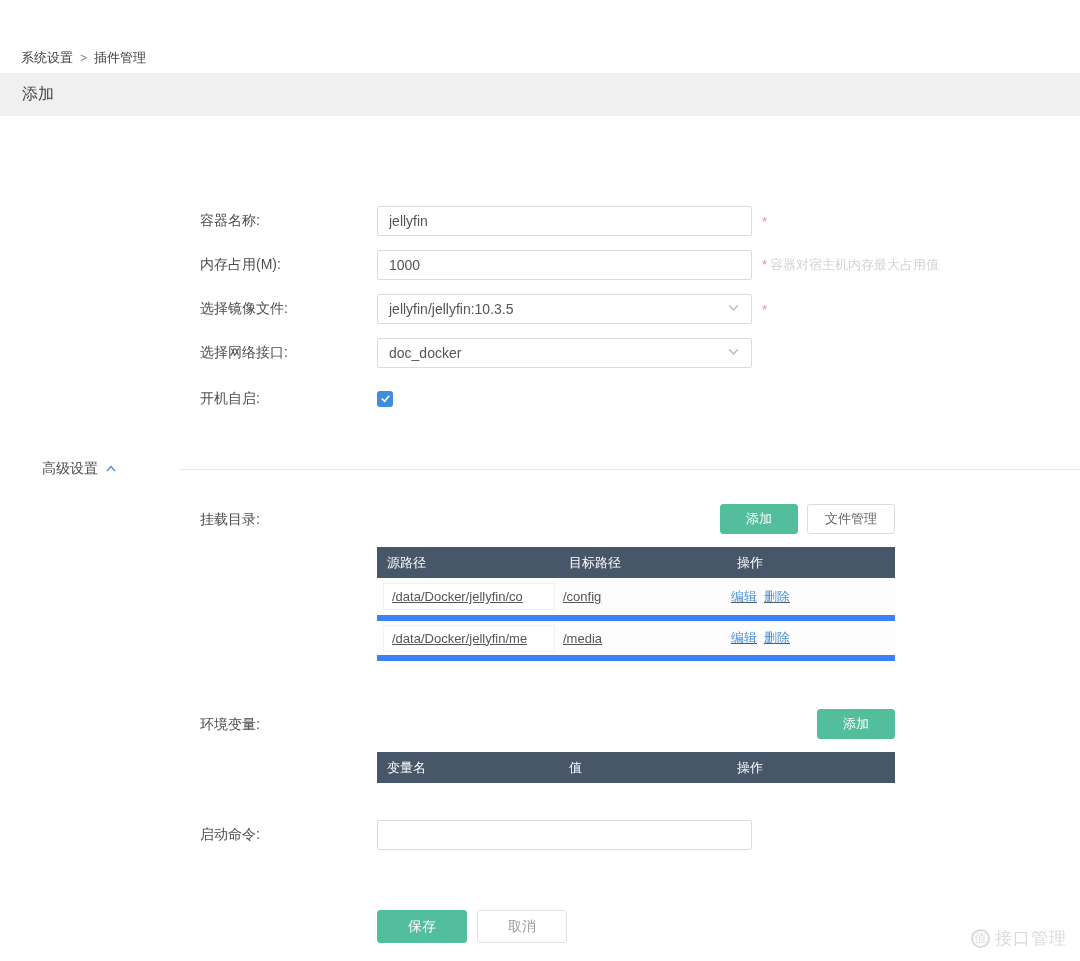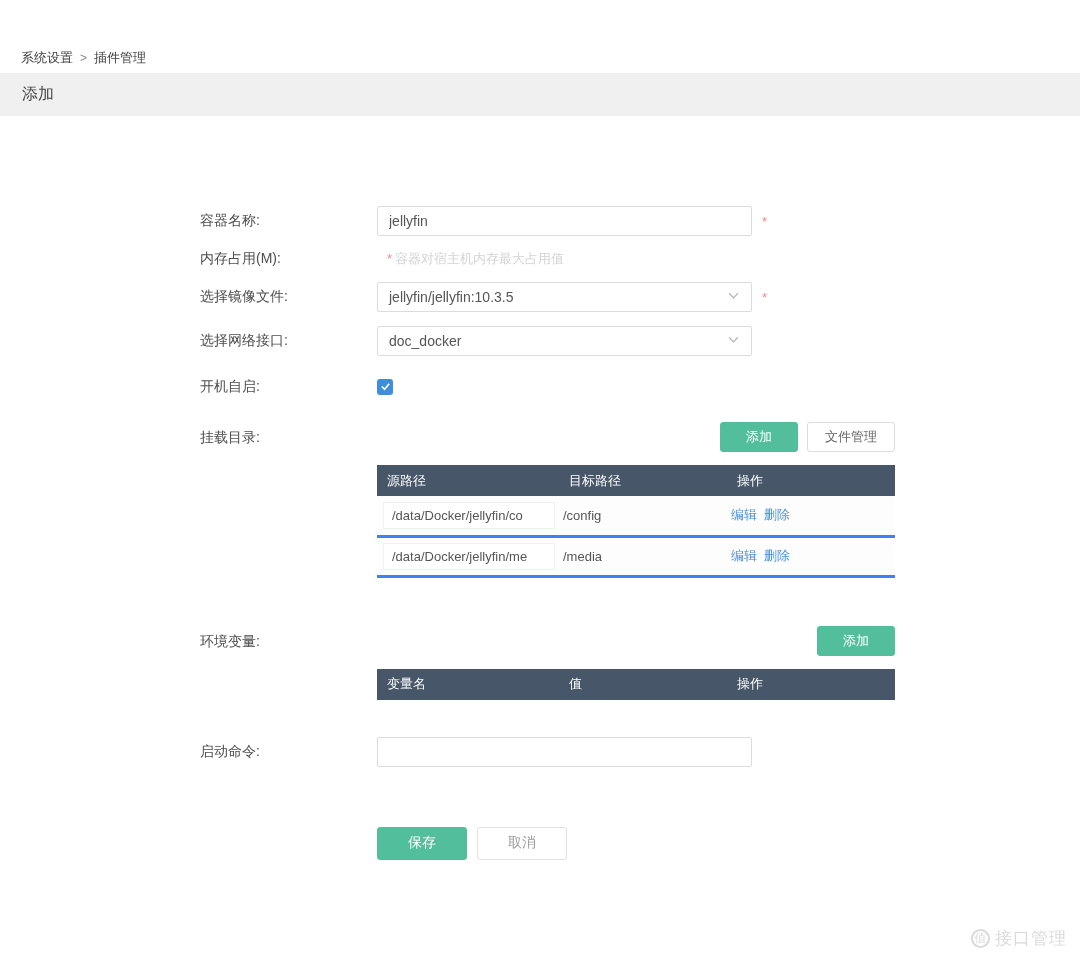--- a/index.html
+++ b/index.html
@@ -42,22 +42,22 @@
   .section-content { width:518px; }
   .btn-row { display:flex; justify-content:flex-end; gap:9px; margin-bottom:13px; }
   .btn { height:30px; border-radius:3px; font-size:13px; cursor:pointer;
     font-family:"Liberation Sans","DejaVu Sans",sans-serif; }
   .btn-green { background:#52be9c; border:1px solid #52be9c; color:#fff; padding:0 25px; }
   .btn-plain { background:#fff; border:1px solid #dcdcdc; color:#666; padding:0 17px; }
   table.tbl { width:518px; border-collapse:collapse; font-size:13px; table-layout:fixed; }
   .tbl thead th { background:#475669; color:#fff; font-weight:normal; text-align:left;
     height:31px; padding:0 10px; }
   .tbl th.c1 { width:182px; } .tbl th.c2 { width:168px; }
-  .tbl td { height:40px; border-bottom:3px solid #3b82f6; padding:0 4px; color:#555;
-    background:#fdfdfd; }
+  .tbl td { height:40px; border-bottom:6px solid #3b82f6; padding:0 4px; color:#555;
+    background:#fdfdfd;text-decoration:underline; }
   .src-box { border:1px solid #f1f1f1; background:#fff; padding:5px 8px; margin-left:2px;
     white-space:nowrap; overflow:hidden; }
   .td-pad { padding:0 10px; }
   .link { color:#4a90d9; text-decoration:none; margin-right:7px; cursor:pointer; }
   .sec-env { margin-top:48px; }
   .sec-cmd { margin-top:37px; align-items:center; }
   .sec-cmd .section-label { padding-top:0; }
   
   .actions { margin-top:60px; padding-left:377px; display:flex; gap:10px; }
   .btn-big { width:90px; height:33px; font-size:14px; }
@@ -85,20 +85,21 @@
 <div class="content">
 
   <div class="form-row">
     <span class="form-label">容器名称:</span>
     <input class="text-input" type="text" value="jellyfin" style="">
     <span class="hint"><span class="star">*</span></span>
   </div>
 
   <div class="form-row">
     <span class="form-label">内存占用(M):</span>
+    <input class="text-input" type="text" value="1000" style="">
     <span class="hint"><span class="star">*</span><span>容器对宿主机内存最大占用值</span></span>
   </div>
 
   <div class="form-row">
     <span class="form-label">选择镜像文件:</span>
     <div class="select-box">
       <span>jellyfin/jellyfin:10.3.5</span>
       <span>
         <svg width="13" height="13" viewBox="0 0 12 12">
             <polyline points="2,4 6,8.2 10,4" fill="none" stroke="#b8bcc2" stroke-width="1.3"></polyline>
@@ -124,20 +125,31 @@
     <span class="form-label">开机自启:</span>
     <div class="checkbox">
       <span>
         <svg width="11" height="11" viewBox="0 0 12 12">
             <polyline points="2,6 5,9 10,3" fill="none" stroke="#ffffff" stroke-width="1.8"></polyline>
           </svg>
       </span>
     </div>
   </div>
 
+  <div class="advanced-header">
+    <span class="advanced-title">
+      <span>高级设置</span>
+      <span>
+        <svg width="12" height="10" viewBox="0 0 12 10">
+            <polyline points="2,7 6,2.6 10,7" fill="none" stroke="#4a90d9" stroke-width="1.4"></polyline>
+          </svg>
+      </span>
+    </span>
+    <div class="adv-divider"></div>
+  </div>
 
   <div class="section">
     <span class="section-label">挂载目录:</span>
     <div class="section-content">
       <div class="btn-row">
         <button class="btn btn-green">添加</button>
         <button class="btn btn-plain">文件管理</button>
       </div>
       <table class="tbl">
         <thead>

